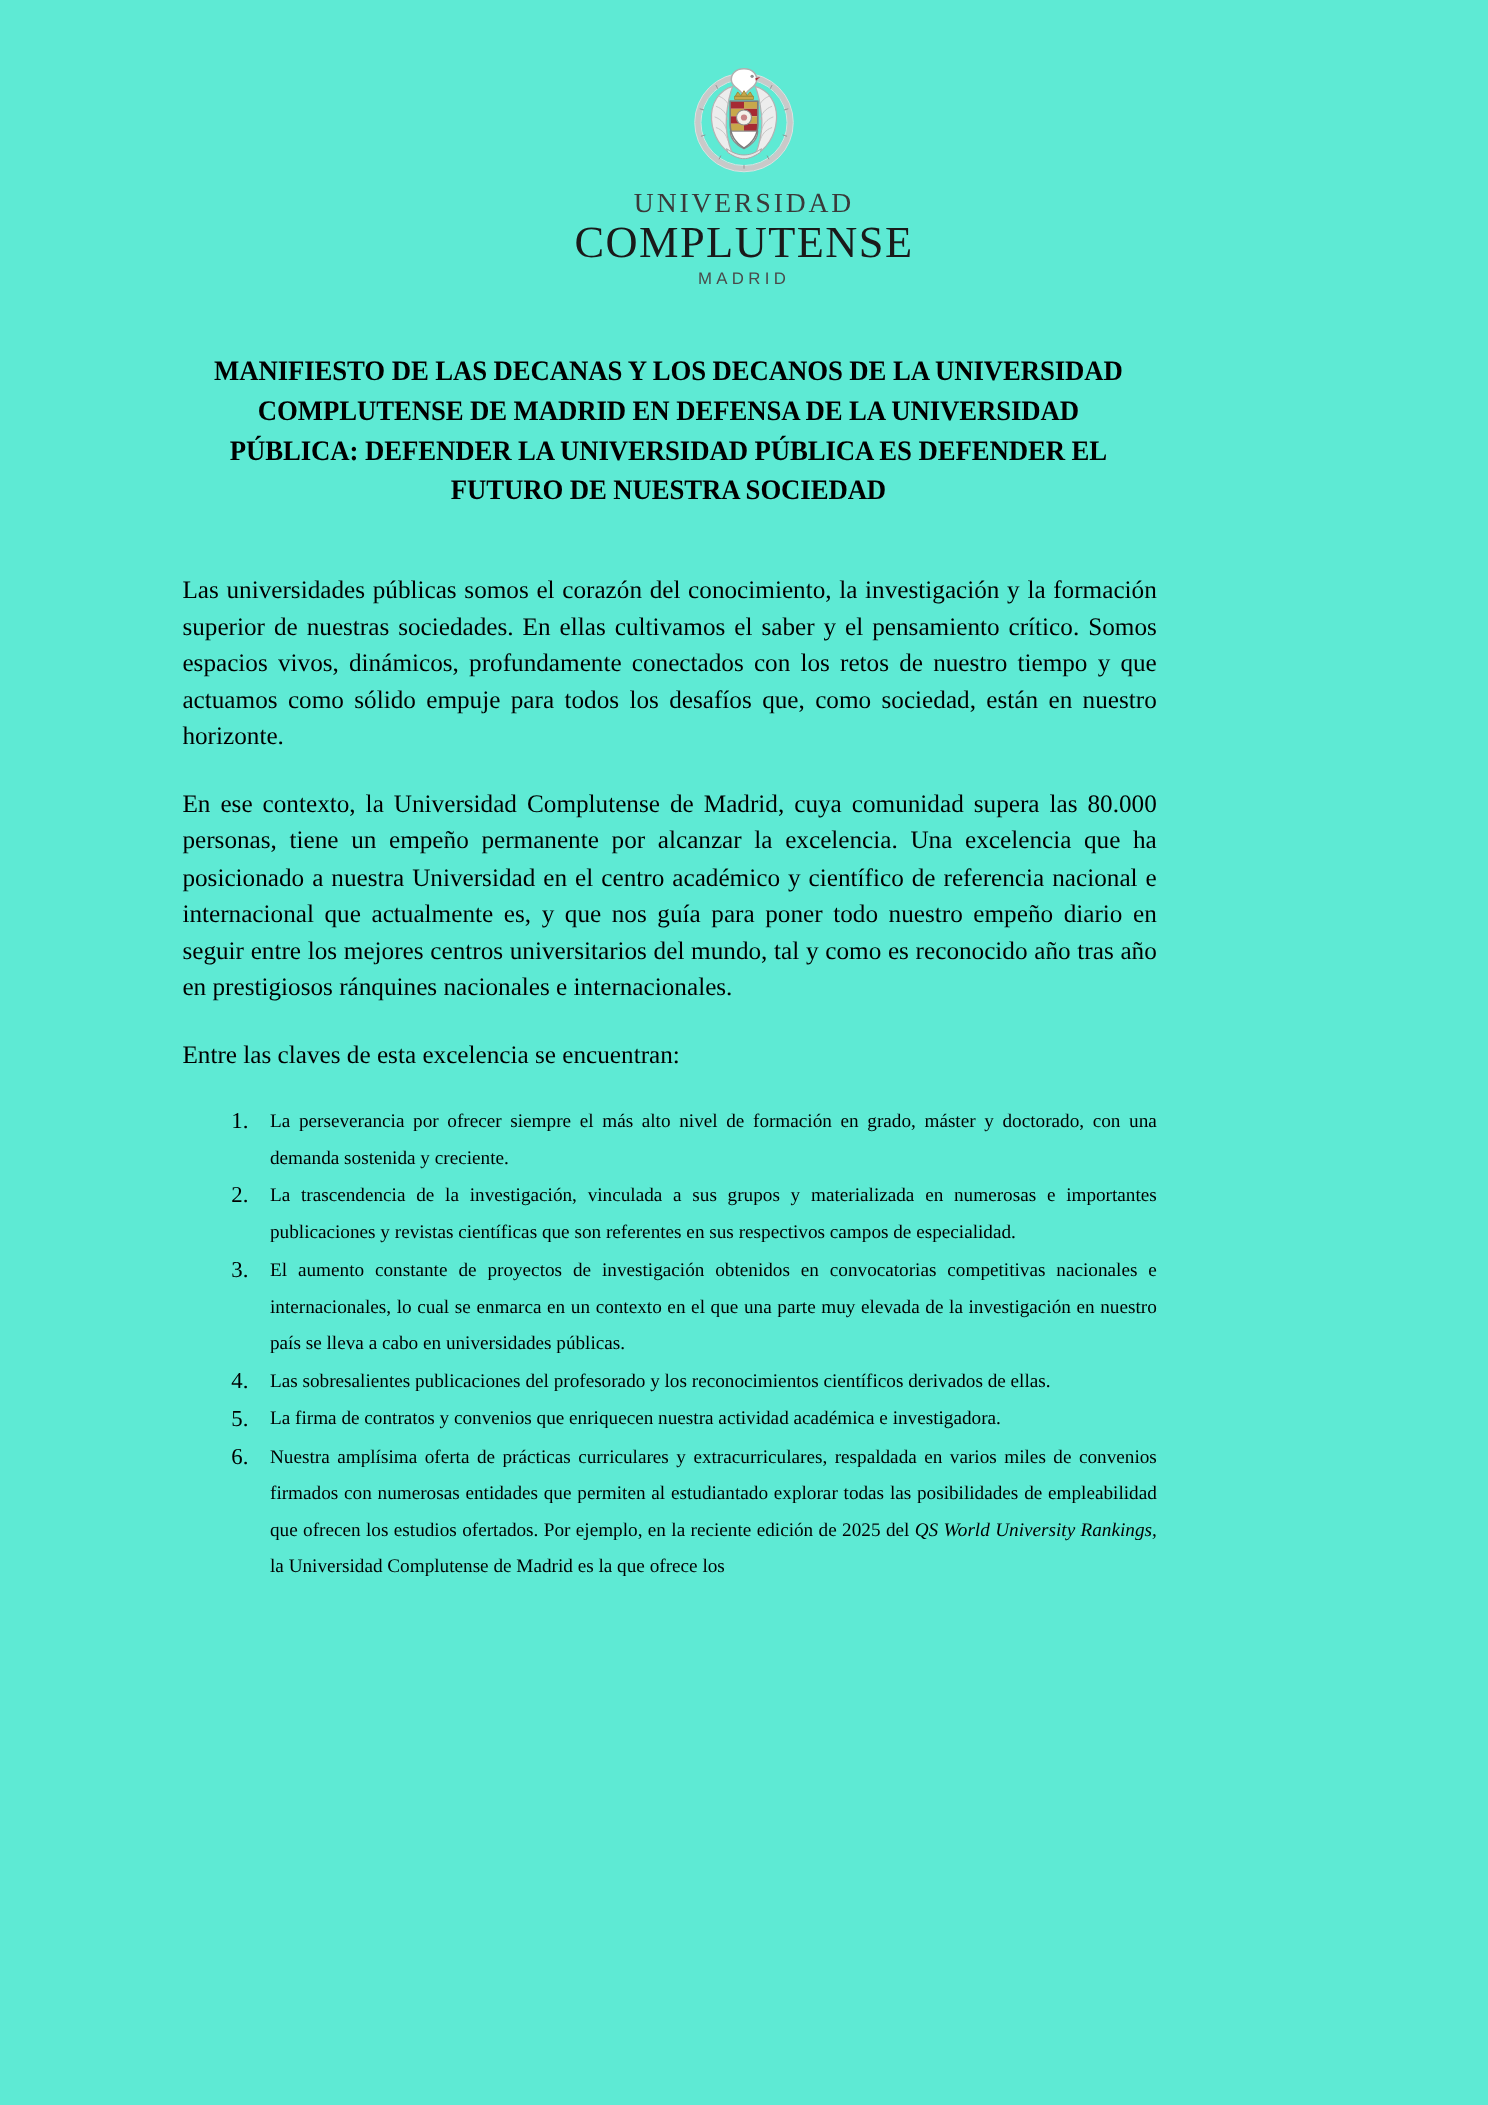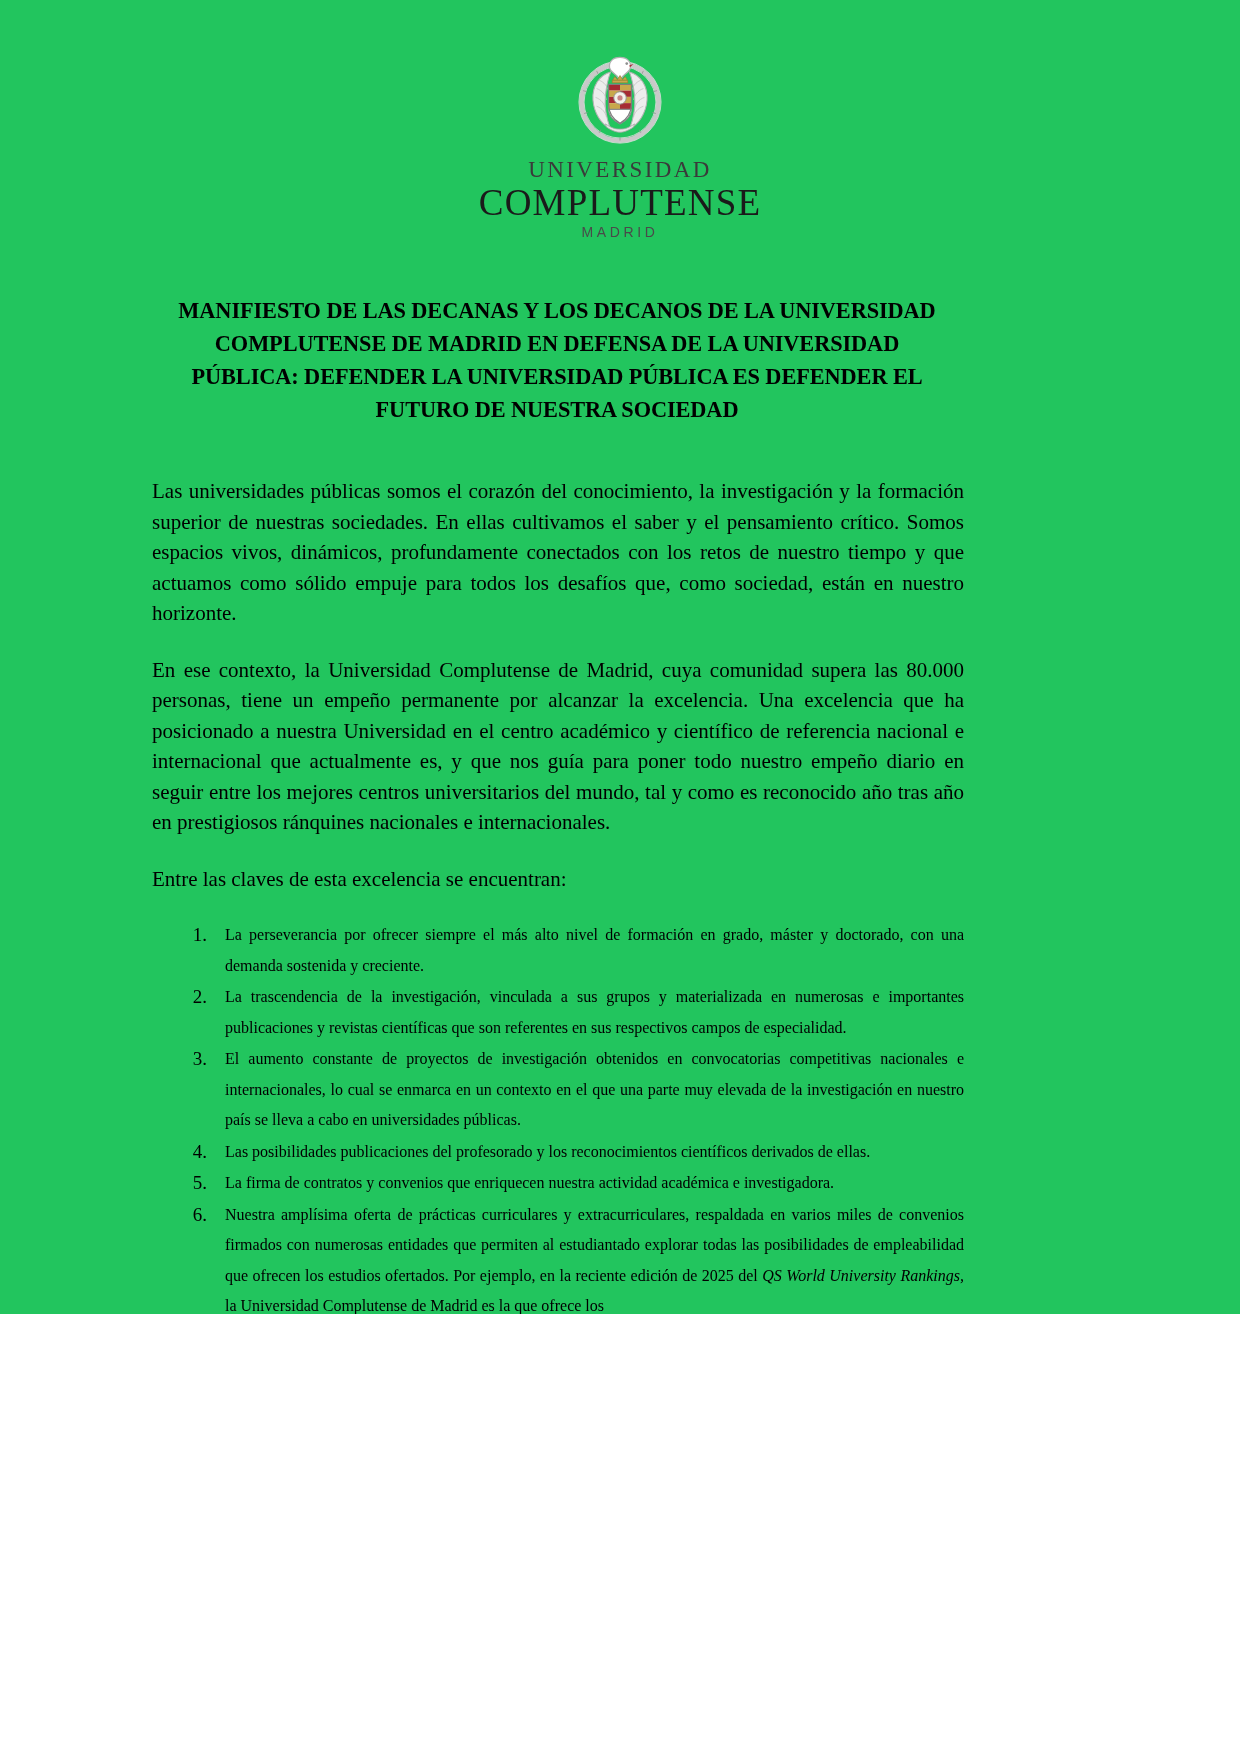--- a/index.html
+++ b/index.html
@@ -10,22 +10,22 @@
   body {
     width: 1240px;
     height: 1754px;
     font-family: "Liberation Serif", "DejaVu Serif", serif;
     color: #000000;
     -webkit-font-smoothing: antialiased;
   }
   .page {
     position: relative;
     width: 1240px;
-    height: 1314px;
-    background: #22c55e;
+    height: 1754px;
+    background: #5eead4;
     overflow: hidden;
   }
 
   
   .logo-block {
     position: absolute;
     top: 48px;
     left: 0;
     right: 0;
     display: flex;
@@ -224,20 +224,20 @@
     <p class="para">Las universidades públicas somos el corazón del conocimiento, la investigación y la formación superior de nuestras sociedades. En ellas cultivamos el saber y el pensamiento crítico. Somos espacios vivos, dinámicos, profundamente conectados con los retos de nuestro tiempo y que actuamos como sólido empuje para todos los desafíos que, como sociedad, están en nuestro horizonte.</p>
 
     <p class="para">En ese contexto, la Universidad Complutense de Madrid, cuya comunidad supera las 80.000 personas, tiene un empeño permanente por alcanzar la excelencia. Una excelencia que ha posicionado a nuestra Universidad en el centro académico y científico de referencia nacional e internacional que actualmente es, y que nos guía para poner todo nuestro empeño diario en seguir entre los mejores centros universitarios del mundo, tal y como es reconocido año tras año en prestigiosos ránquines nacionales e internacionales.</p>
 
     <p class="para lead-in">Entre las claves de esta excelencia se encuentran:</p>
 
     <ol class="key-list">
       <li>La perseverancia por ofrecer siempre el más alto nivel de formación en grado, máster y doctorado, con una demanda sostenida y creciente.</li>
       <li>La trascendencia de la investigación, vinculada a sus grupos y materializada en numerosas e importantes publicaciones y revistas científicas que son referentes en sus respectivos campos de especialidad.</li>
       <li>El aumento constante de proyectos de investigación obtenidos en convocatorias competitivas nacionales e internacionales, lo cual se enmarca en un contexto en el que una parte muy elevada de la investigación en nuestro país se lleva a cabo en universidades públicas.</li>
-      <li>Las posibilidades publicaciones del profesorado y los reconocimientos científicos derivados de ellas.</li>
+      <li>Las sobresalientes publicaciones del profesorado y los reconocimientos científicos derivados de ellas.</li>
       <li>La firma de contratos y convenios que enriquecen nuestra actividad académica e investigadora.</li>
       <li><span>Nuestra amplísima oferta de prácticas curriculares y extracurriculares, respaldada en varios miles de convenios firmados con numerosas entidades que permiten al estudiantado explorar todas las posibilidades de empleabilidad que ofrecen los estudios ofertados. Por ejemplo, en la reciente edición de 2025 del </span><span class="it">QS World University Rankings,</span><span> la Universidad Complutense de Madrid es la que ofrece los</span></li>
     </ol>
 
   </div>
 
 </div>
 
 </body></html>

